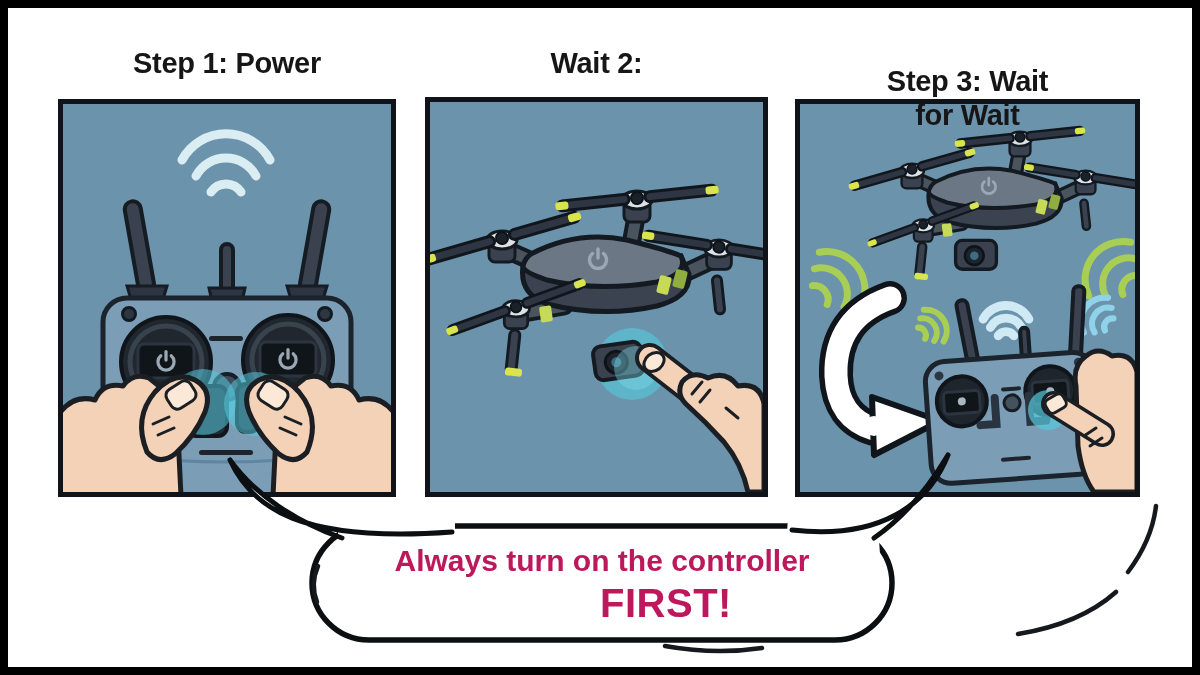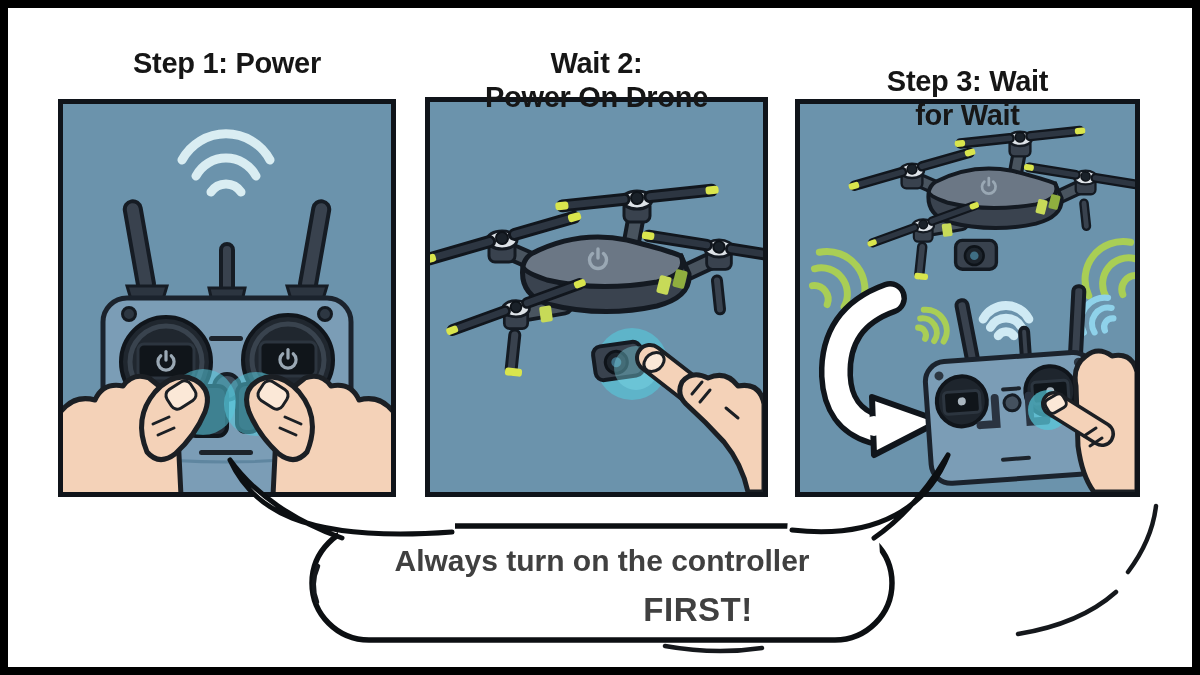--- a/index.html
+++ b/index.html
@@ -10,23 +10,23 @@
   .panel svg{display:block;width:100%;height:100%;}
   #panel1{left:58px;top:99px;width:338px;height:398px;}
   #panel2{left:425px;top:97px;width:343px;height:400px;}
   #panel3{left:795px;top:99px;width:345px;height:398px;}
   .title{position:absolute;text-align:center;font-weight:bold;font-size:29px;line-height:1.16;
          color:#161616;letter-spacing:-0.3px;z-index:2;margin-top:21px;}
   #title1{left:58px;top:26px;width:338px;}
   #title2{left:425px;top:26px;width:343px;}
   #title3{left:795px;top:44px;width:345px;}
   #overlay{position:absolute;left:0;top:0;width:1200px;height:675px;z-index:10;pointer-events:none;}
-  .bubble-line{position:absolute;z-index:20;font-weight:bold;color:#404040;text-align:center;}
+  .bubble-line{position:absolute;z-index:20;font-weight:bold;color:#be185d;text-align:center;}
   #bubble-line1{left:322px;top:544px;width:560px;font-size:30px;}
-  #bubble-line2{left:548px;top:581px;width:300px;font-size:33px;letter-spacing:0.5px;margin-top:10px;}
+  #bubble-line2{left:516px;top:581px;width:300px;font-size:40px;letter-spacing:0.5px;}
   .defs{position:absolute;width:0;height:0;}
 </style>
 </head>
 <body>
 
 <div class="canvas">
 
   <svg class="defs" aria-hidden="true">
     <defs>
       <g id="pwr" fill="none" stroke="#9aa8b4" stroke-width="3.4" stroke-linecap="round">
@@ -93,21 +93,20 @@
         <path d="M90 320 l16 -7 M95 331 l16 -7" stroke="#1b1f24" stroke-width="3" stroke-linecap="round" fill="none"></path>
       </g>
     </defs>
   </svg>
 
   <div class="title" id="title1">
     <div>Step 1: Power</div>
   </div>
   <div class="title" id="title2">
     <div>Wait 2:</div>
-    <div>Power On Drone</div>
   </div>
   <div class="title" id="title3">
     <div>Step 3: Wait</div>
     <div>for Wait</div>
   </div>
 
   <div class="panel" id="panel1">
     <svg viewBox="0 0 328 388" preserveAspectRatio="none">
       <use href="#wifi" transform="translate(163,50)" stroke-width="9" stroke="#d9edf2"></use>
       <g>

